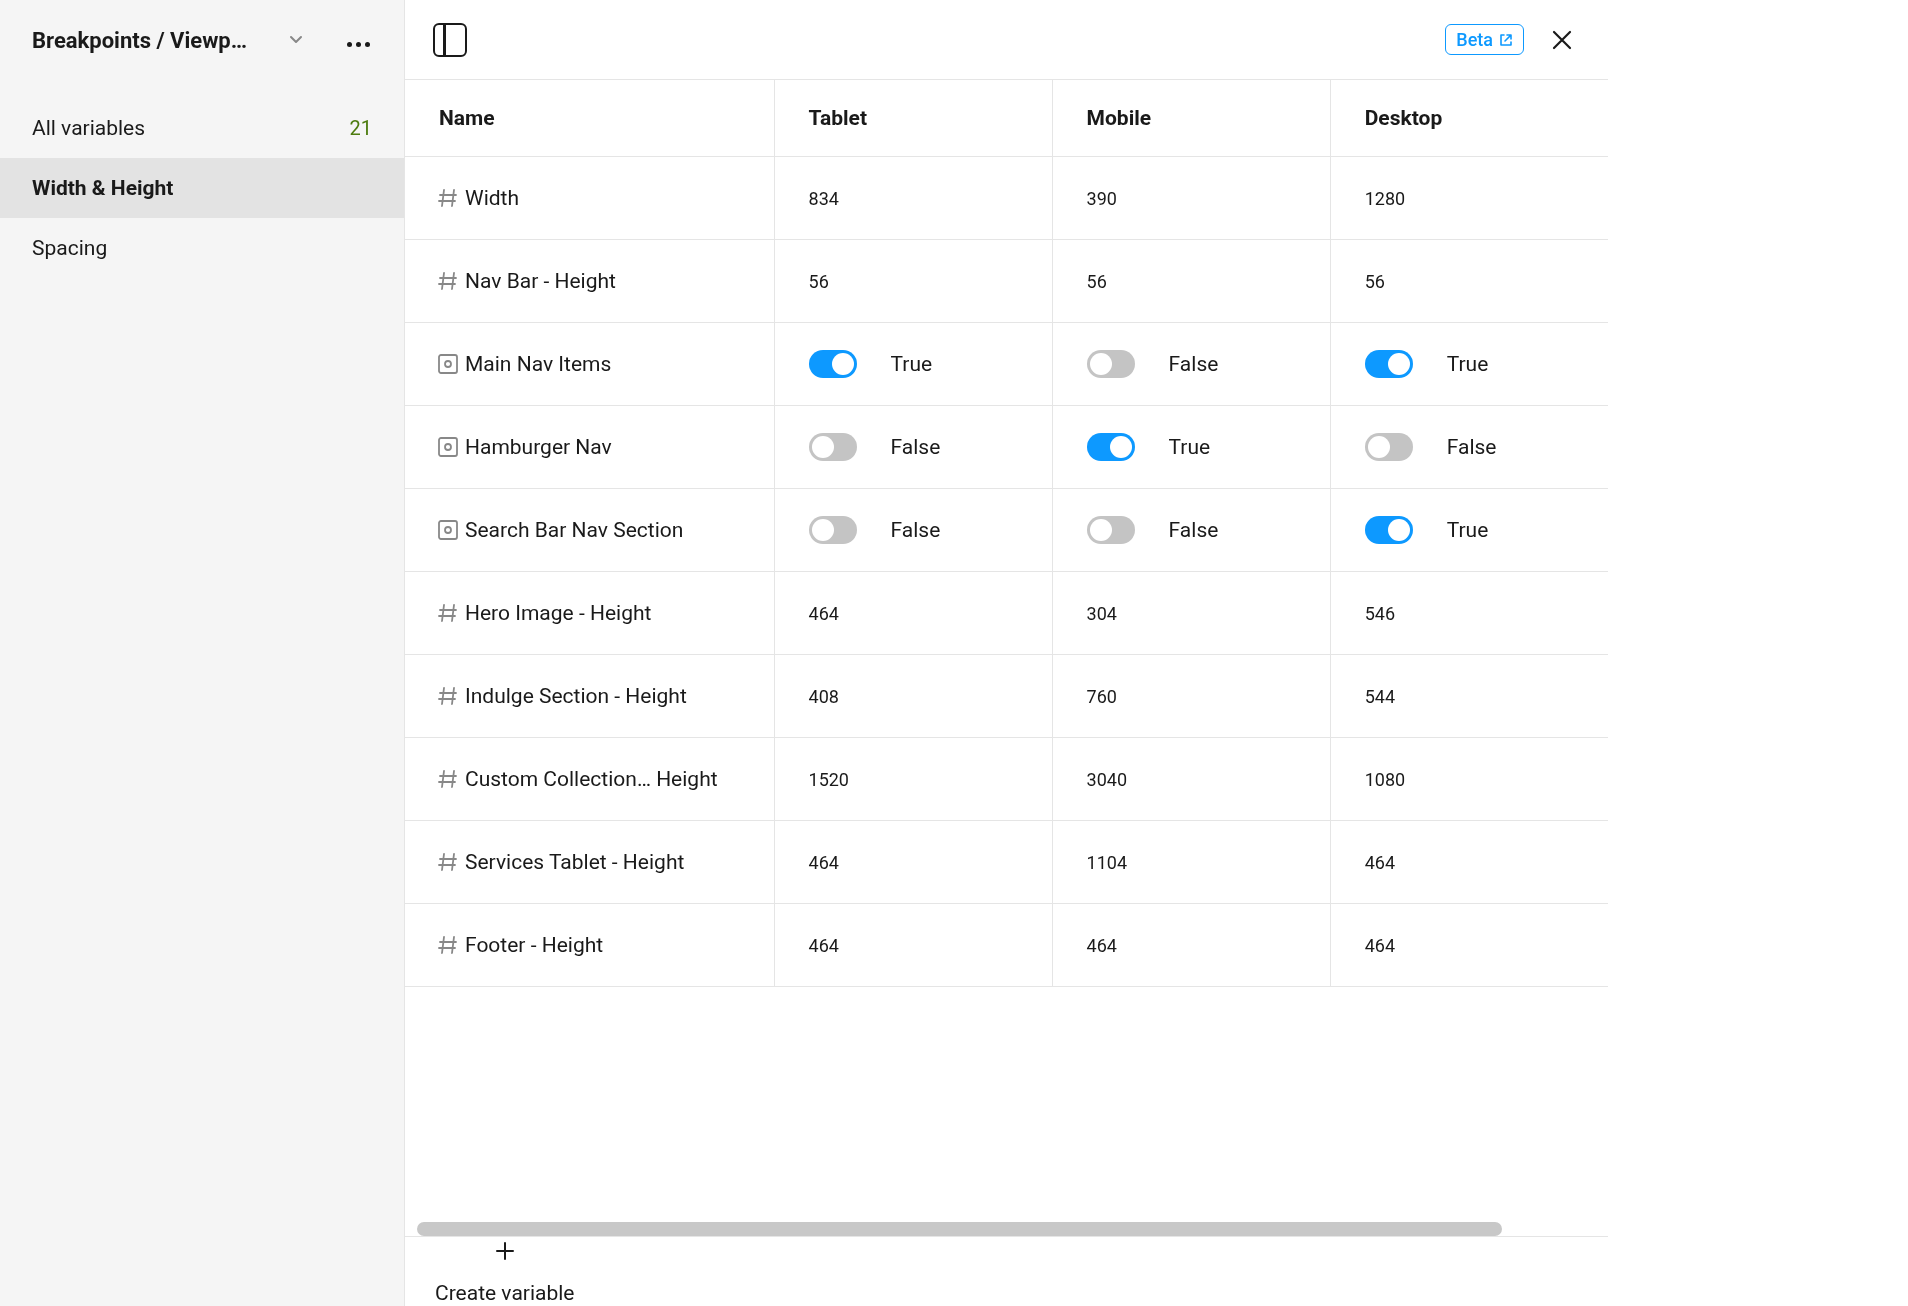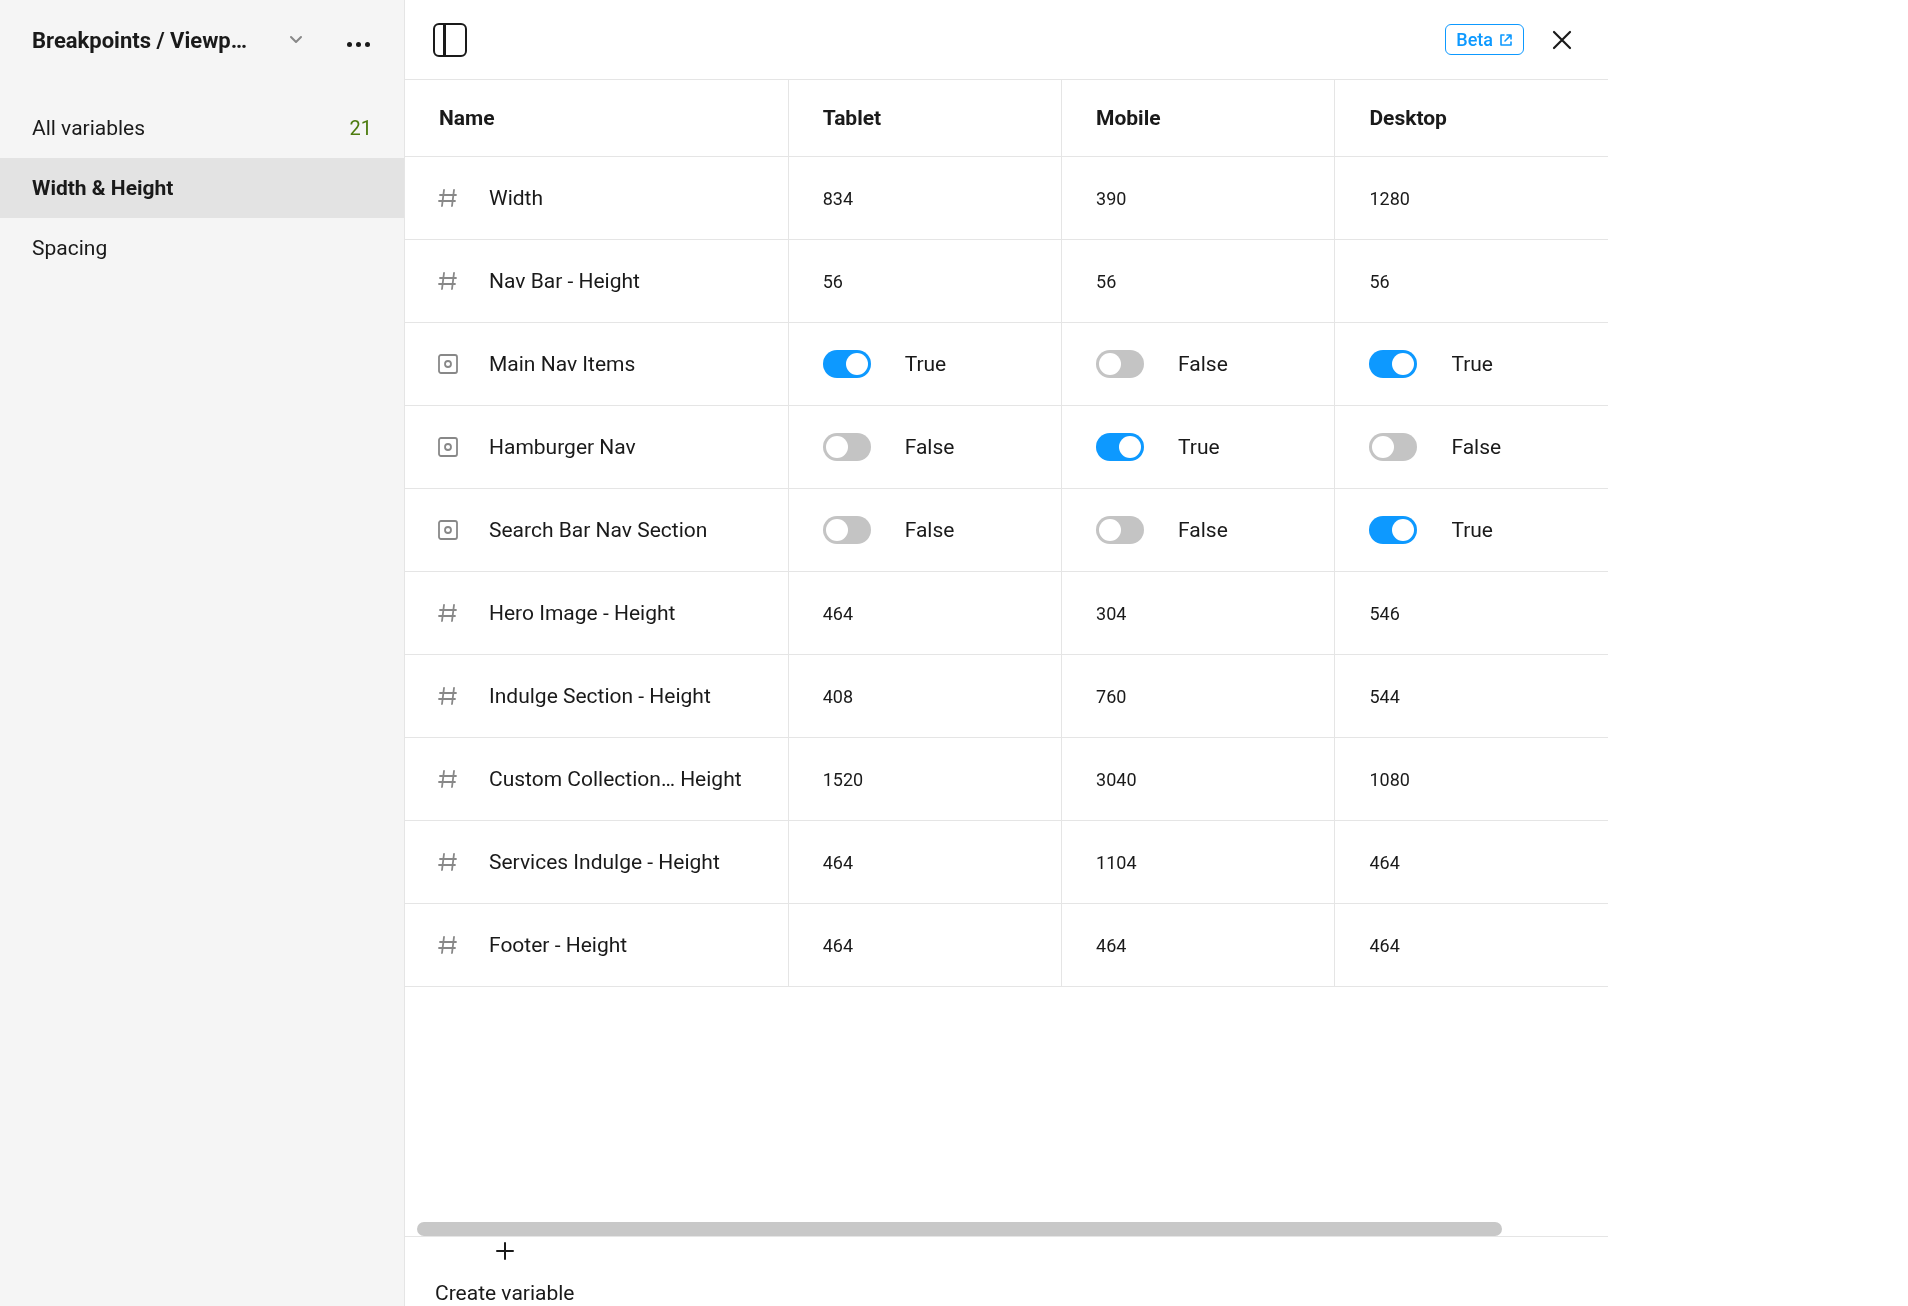--- a/index.html
+++ b/index.html
@@ -167,21 +167,21 @@
   border-bottom: 1px solid #e5e5e5;
   border-right: 1px solid #e5e5e5;
   height: 83px;
   vertical-align: middle;
 }
 .col-name { width: 405px; }
 .col-mode { width: 405px; }
 .name-cell {
   display: flex;
   align-items: center;
-  gap: 28px;
+  gap: 4px;
   padding: 0 34px 0 30px;
   height: 100%;
 }
 .type-icon {
   width: 26px;
   height: 26px;
   display: inline-flex;
   align-items: center;
   justify-content: center;
   color: #777;
@@ -541,21 +541,21 @@
               </td>
             </tr>
             <tr>
               <td class="col-name">
                 <div class="name-cell">
                   <span class="type-icon">
                     <svg width="22" height="22" viewBox="0 0 22 22">
                       <path d="M7 3L5 19M17 3l-2 16M3 8h16M2 14h16" stroke="#888" stroke-width="1.8" stroke-linecap="round"></path>
                     </svg>
                   </span>
-                  <span class="var-name">Services Indulge - Height</span>
+                  <span class="var-name">Services Tablet - Height</span>
                 </div>
               </td>
               <td class="col-mode">
                 <div class="value-cell">464</div>
               </td>
               <td class="col-mode">
                 <div class="value-cell">1104</div>
               </td>
               <td class="col-mode">
                 <div class="value-cell">464</div>

